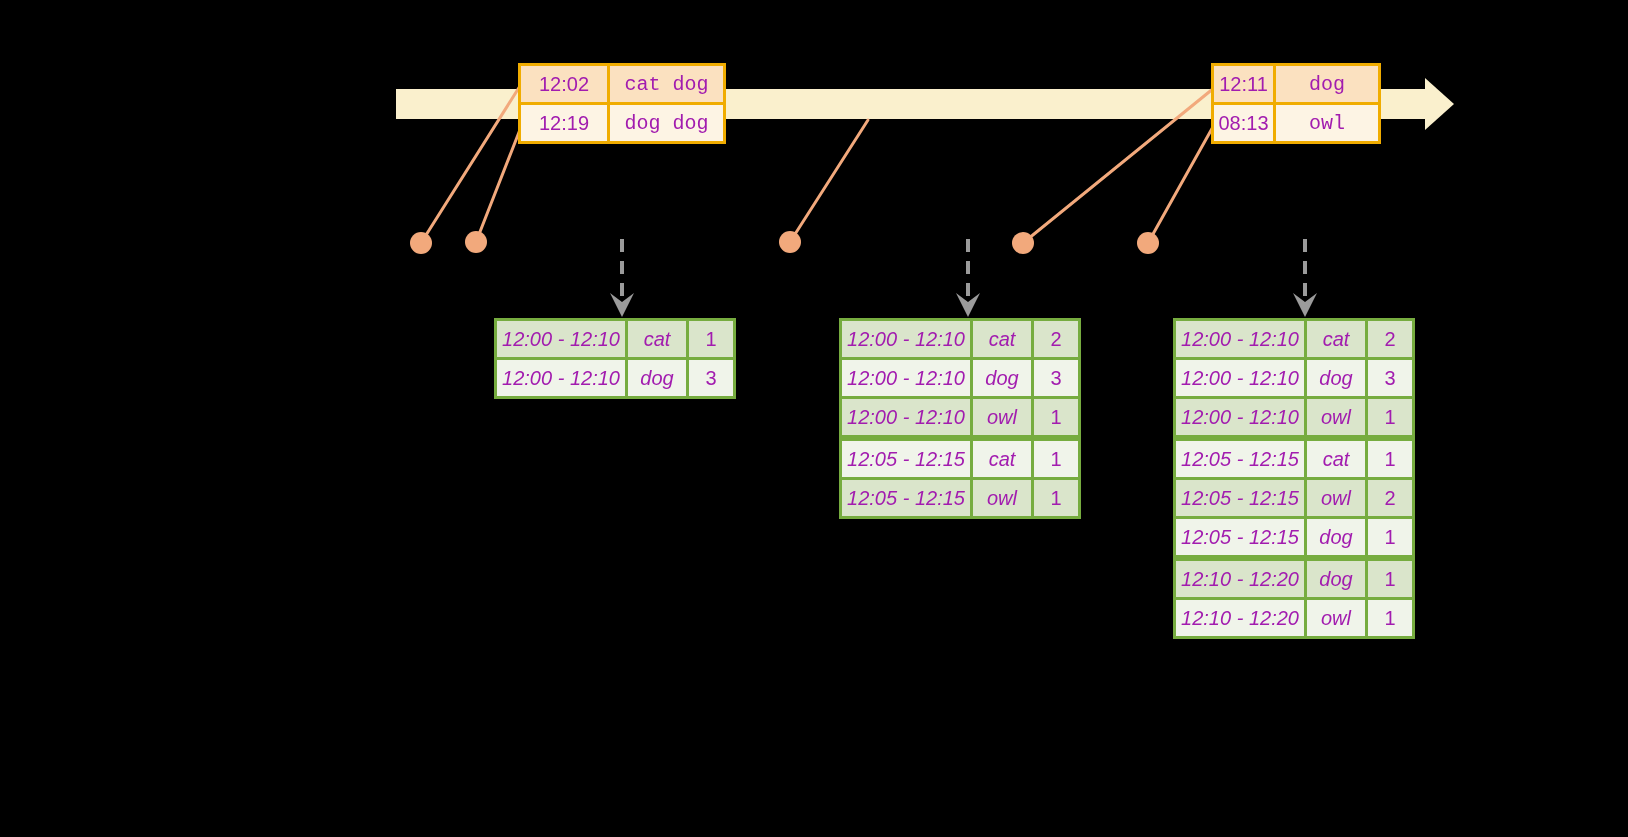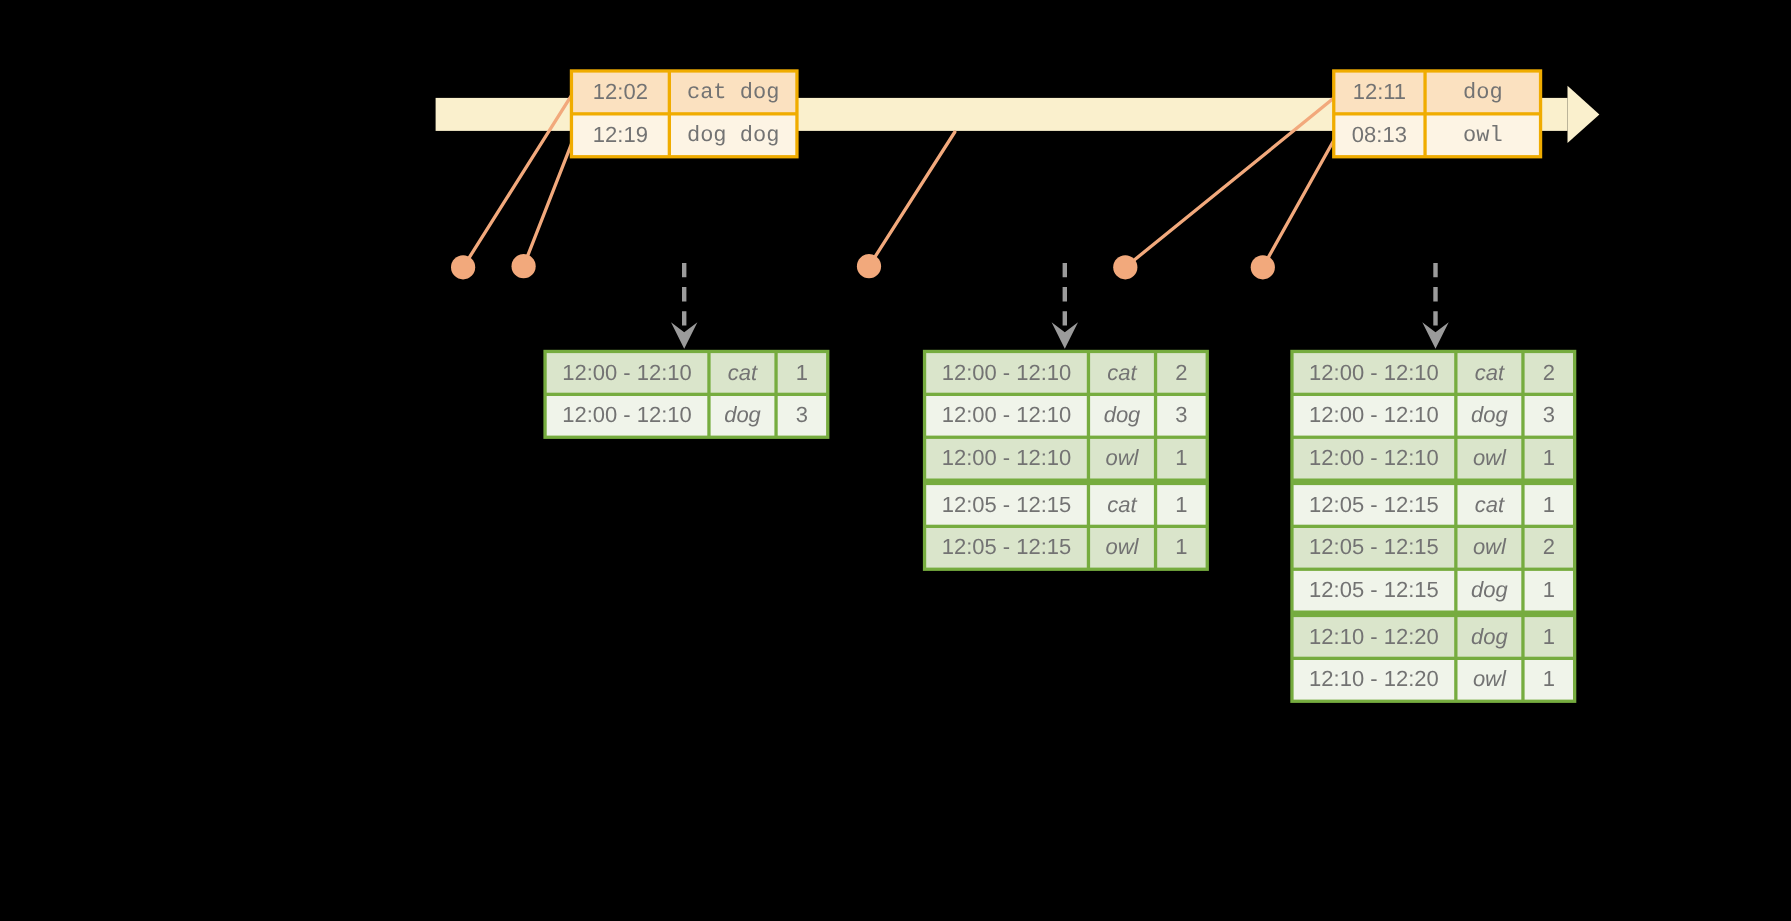--- a/index.html
+++ b/index.html
@@ -12,41 +12,41 @@
   .stage { position: relative; width: 1628px; height: 837px; background: #000000; }
   svg.overlay { position: absolute; left: 0; top: 0; }
 
   
   .dtable { position: absolute; display: flex; flex-direction: column; gap: 3px; padding: 3px; }
   .row { display: flex; gap: 3px; }
   .row.group-start { margin-top: 3px; }
   .cell {
     height: 36px;
     display: flex; align-items: center; justify-content: center;
-    font-size: 20px; color: #737373;
+    font-size: 20px; color: #a21caf;
     white-space: nowrap;
   }
 
   
   .event-table { background: #F0AC00; }
   .event-table .r0 .cell { background: #FBE1C0; }
   .event-table .r1 .cell { background: #FDF4E4; }
   .event-table .cell:nth-child(1) { width: 86px; }
   .event-table .cell:nth-child(2) { width: 113px; font-family: Liberation Mono, monospace; }
-  #events-3 .cell:nth-child(1) { width: 80px; }
+  #events-3 .cell:nth-child(1) { width: 59px; }
   #events-3 .cell:nth-child(2) { width: 102px; }
   #events-1 { left: 518px; top: 63px; }
   #events-2 { left: 866px; top: 83px; }
   #events-3 { left: 1211px; top: 63px; }
 
   
   .result-table { background: #76AC3F; }
   .result-table .r0 .cell { background: #DAE5CB; }
   .result-table .r1 .cell { background: #F0F4EA; }
-  .result-table .cell:nth-child(1) { width: 146px; }
+  .result-table .cell:nth-child(1) { width: 128px; font-style: italic; }
   .result-table .cell:nth-child(2) { width: 58px; font-style: italic; }
   .result-table .cell:nth-child(3) { width: 44px; }
   #result-1 { left: 494px; top: 318px; }
   #result-2 { left: 839px; top: 318px; }
   #result-3 { left: 1173px; top: 318px; }
 
   
   .timeline-shape { fill: #FAF0CD; }
   .connector { stroke: #F2A97C; stroke-width: 3; stroke-linecap: round; }
   .dot { fill: #F2A97C; }

